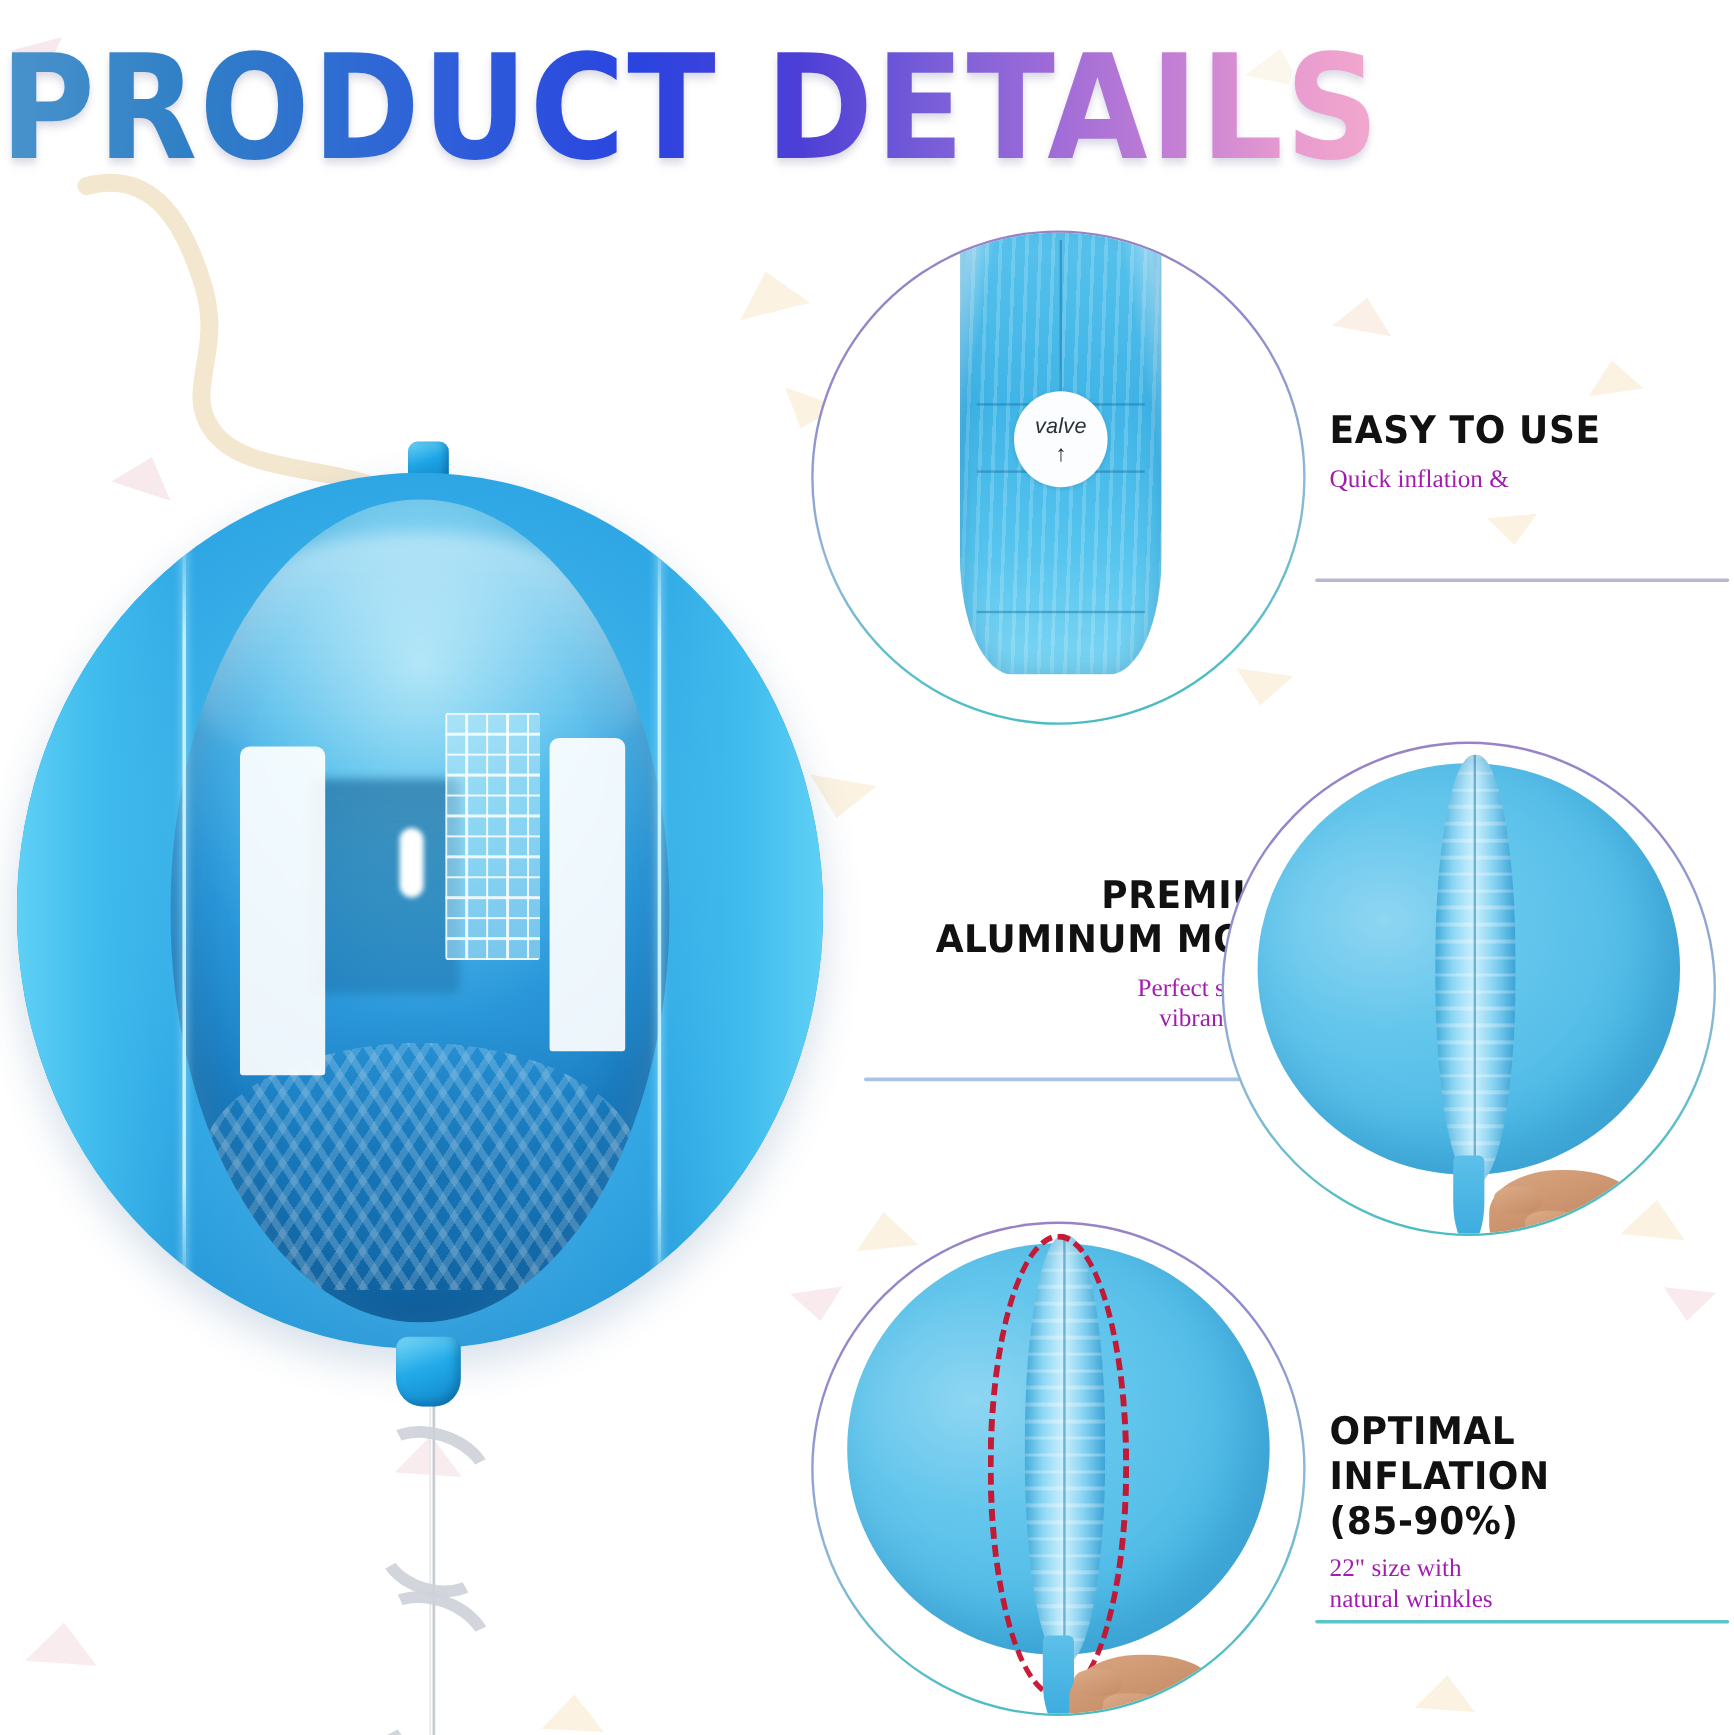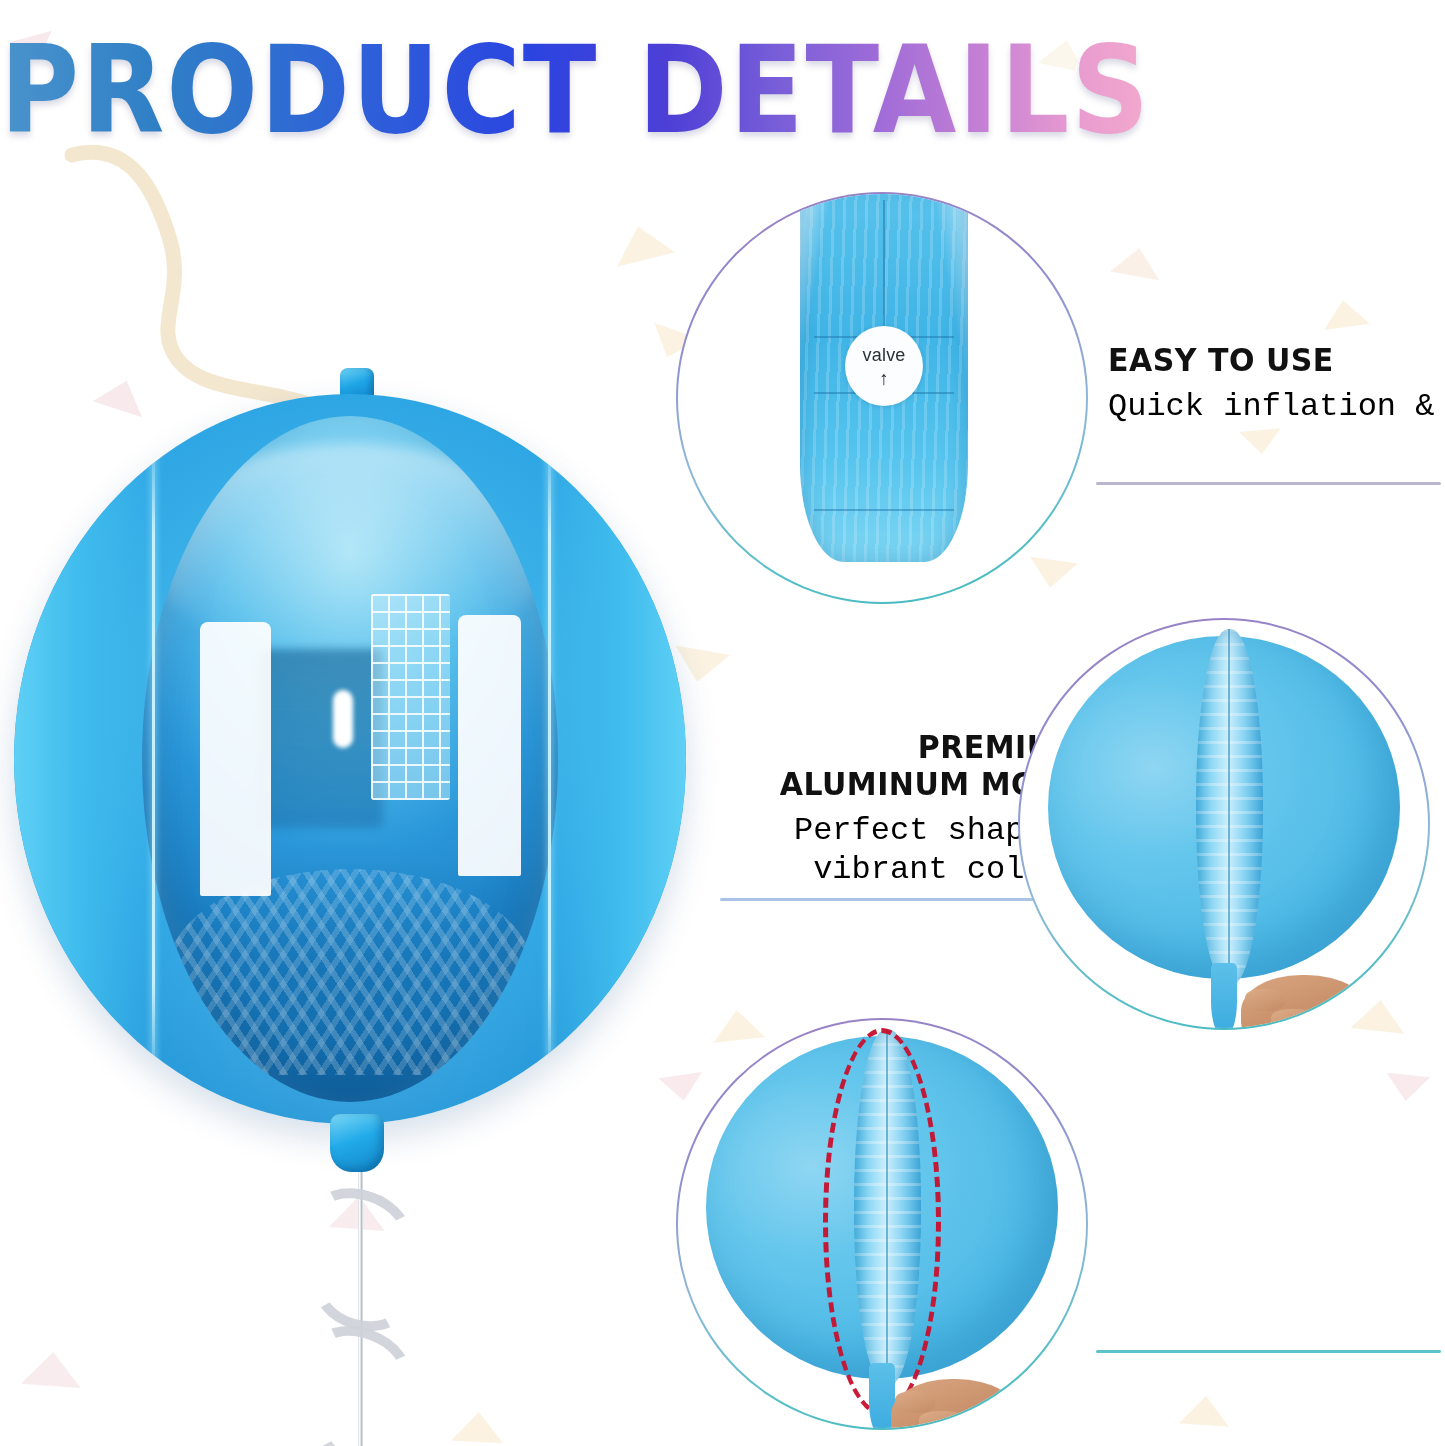--- a/index.html
+++ b/index.html
@@ -167,22 +167,22 @@
     background:#fff; overflow:hidden; position:relative;
   }
 
   .f-title{
     font-family:"DejaVu Sans", sans-serif;
     font-weight:bold; font-size:30px; letter-spacing:.5px;
     color:#111111; line-height:1.18; text-transform:uppercase;
     transform:scaleY(1.06);
   }
   .f-sub{
-    font-family:Liberation Mono, monospace;
-    font-size:32px; color:#000000; line-height:1.22; margin-top:10px;
+    font-family:Liberation Serif, serif;
+    font-size:21px; color:#a21caf; line-height:1.22; margin-top:10px;
   }
   .f-rule{ height:3px; border-radius:2px; margin-top:18px; }
 
   
   .foil-tail{
     position:absolute; left:30%; top:-2%; width:41%; height:92%;
     background:
       linear-gradient(100deg, rgba(255,255,255,.45) 0 5%, rgba(255,255,255,0) 14%),
       linear-gradient(260deg, rgba(255,255,255,.40) 0 6%, rgba(255,255,255,0) 16%),
       repeating-linear-gradient(92deg, rgba(255,255,255,.18) 0 3px, rgba(255,255,255,0) 3px 11px),
@@ -197,20 +197,21 @@
   .tail-crease{
     position:absolute; left:8%; width:84%; height:2px;
     background:rgba(25,110,165,.45);
   }
   .valve-dot{
     position:absolute; left:50%; top:47%;
     width:78px; height:80px; margin-left:-39px; margin-top:-36px;
     background:#fbfdff; border-radius:50%;
     display:flex; flex-direction:column; align-items:center; justify-content:center;
     box-shadow:0 1px 4px rgba(10,70,110,.2);
+    font-style:italic;
   }
   .valve-txt{
     font-family:"Liberation Sans", sans-serif;
     font-size:18px; color:#2a3136; letter-spacing:.2px;
   }
   .valve-arrow{
     font-size:19px; color:#2a3136; line-height:1; margin-top:3px;
   }
 
   
@@ -400,14 +401,24 @@
       </div>
       <div class="dashed-ellipse"></div>
       <div class="stem" style="left:50%; bottom:-2%;"></div>
       <div class="hand" style="right:16%; bottom:-7%;">
         <div class="finger" style="left:4px;  top:12px; width:40px; height:22px;"></div>
         <div class="finger" style="left:28px; top:32px; width:48px; height:22px;"></div>
       </div>
     </div>
   </div>
 
+  <div style="position:absolute; left:432px; top:160px; width:330px;">
+    <div class="f-title">
+      <div>OPTIMAL INFLATION</div>
+      <div>(85-90%)</div>
+    </div>
+    <div class="f-sub">
+      <div>22" size with</div>
+      <div>natural wrinkles</div>
+    </div>
+  </div>
   <div class="f-rule" style="position:absolute; left:420px; top:314px; width:345px; background:#5bc3c9;"></div>
 </div>
 
 </body></html>

